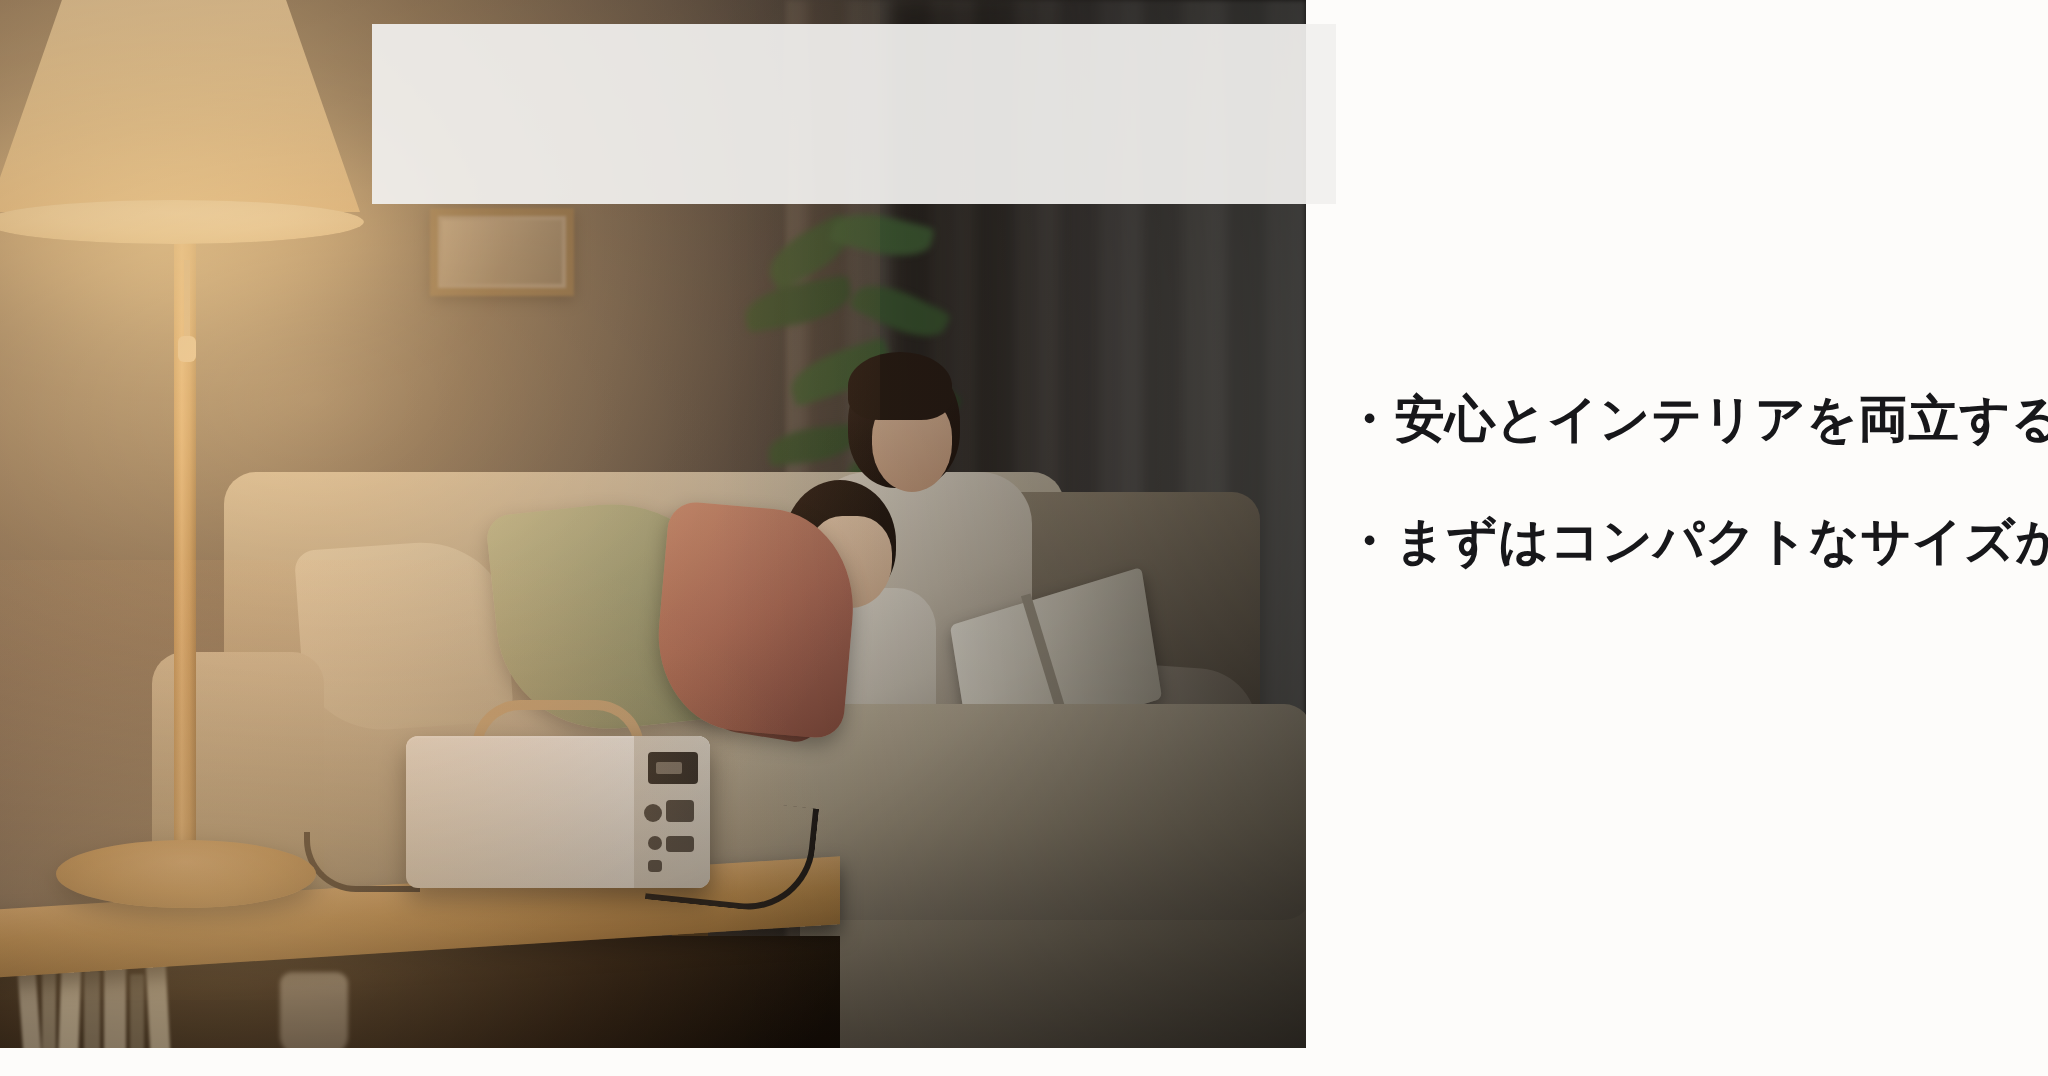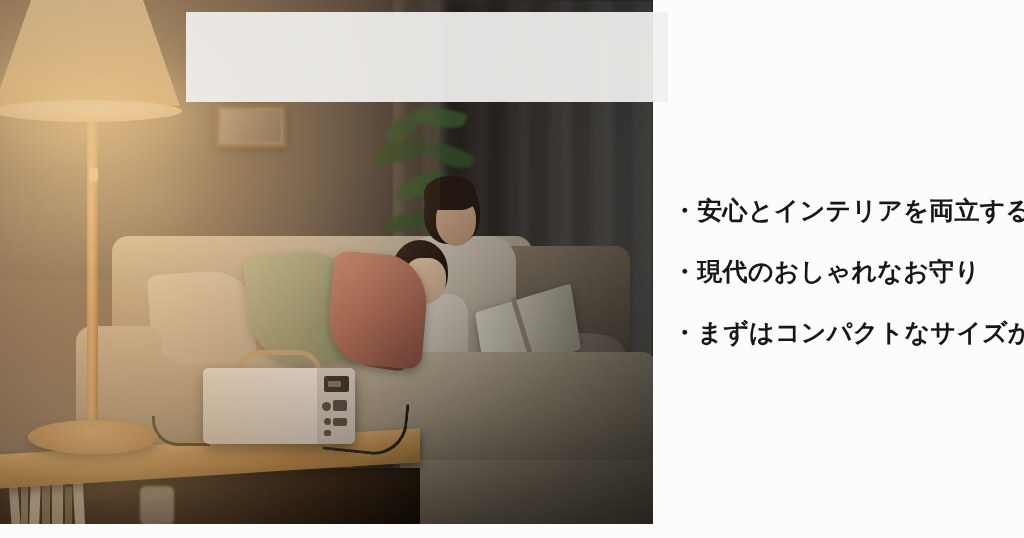--- a/index.html
+++ b/index.html
@@ -399,20 +399,17 @@
     <div class="photo-vig"></div>
   </div>
 
   <div class="title-box"></div>
 
   <div class="bullets">
     <div class="bullet">
       <span>・</span><span>安心とインテリアを両立する</span>
     </div>
     <div class="bullet">
-      <span>・</span><span>現代のおしゃれなお守り</span>
-    </div>
-    <div class="bullet">
       <span>・</span><span>まずはコンパクトなサイズから</span>
     </div>
   </div>
 
 </div>
 
 </body></html>

